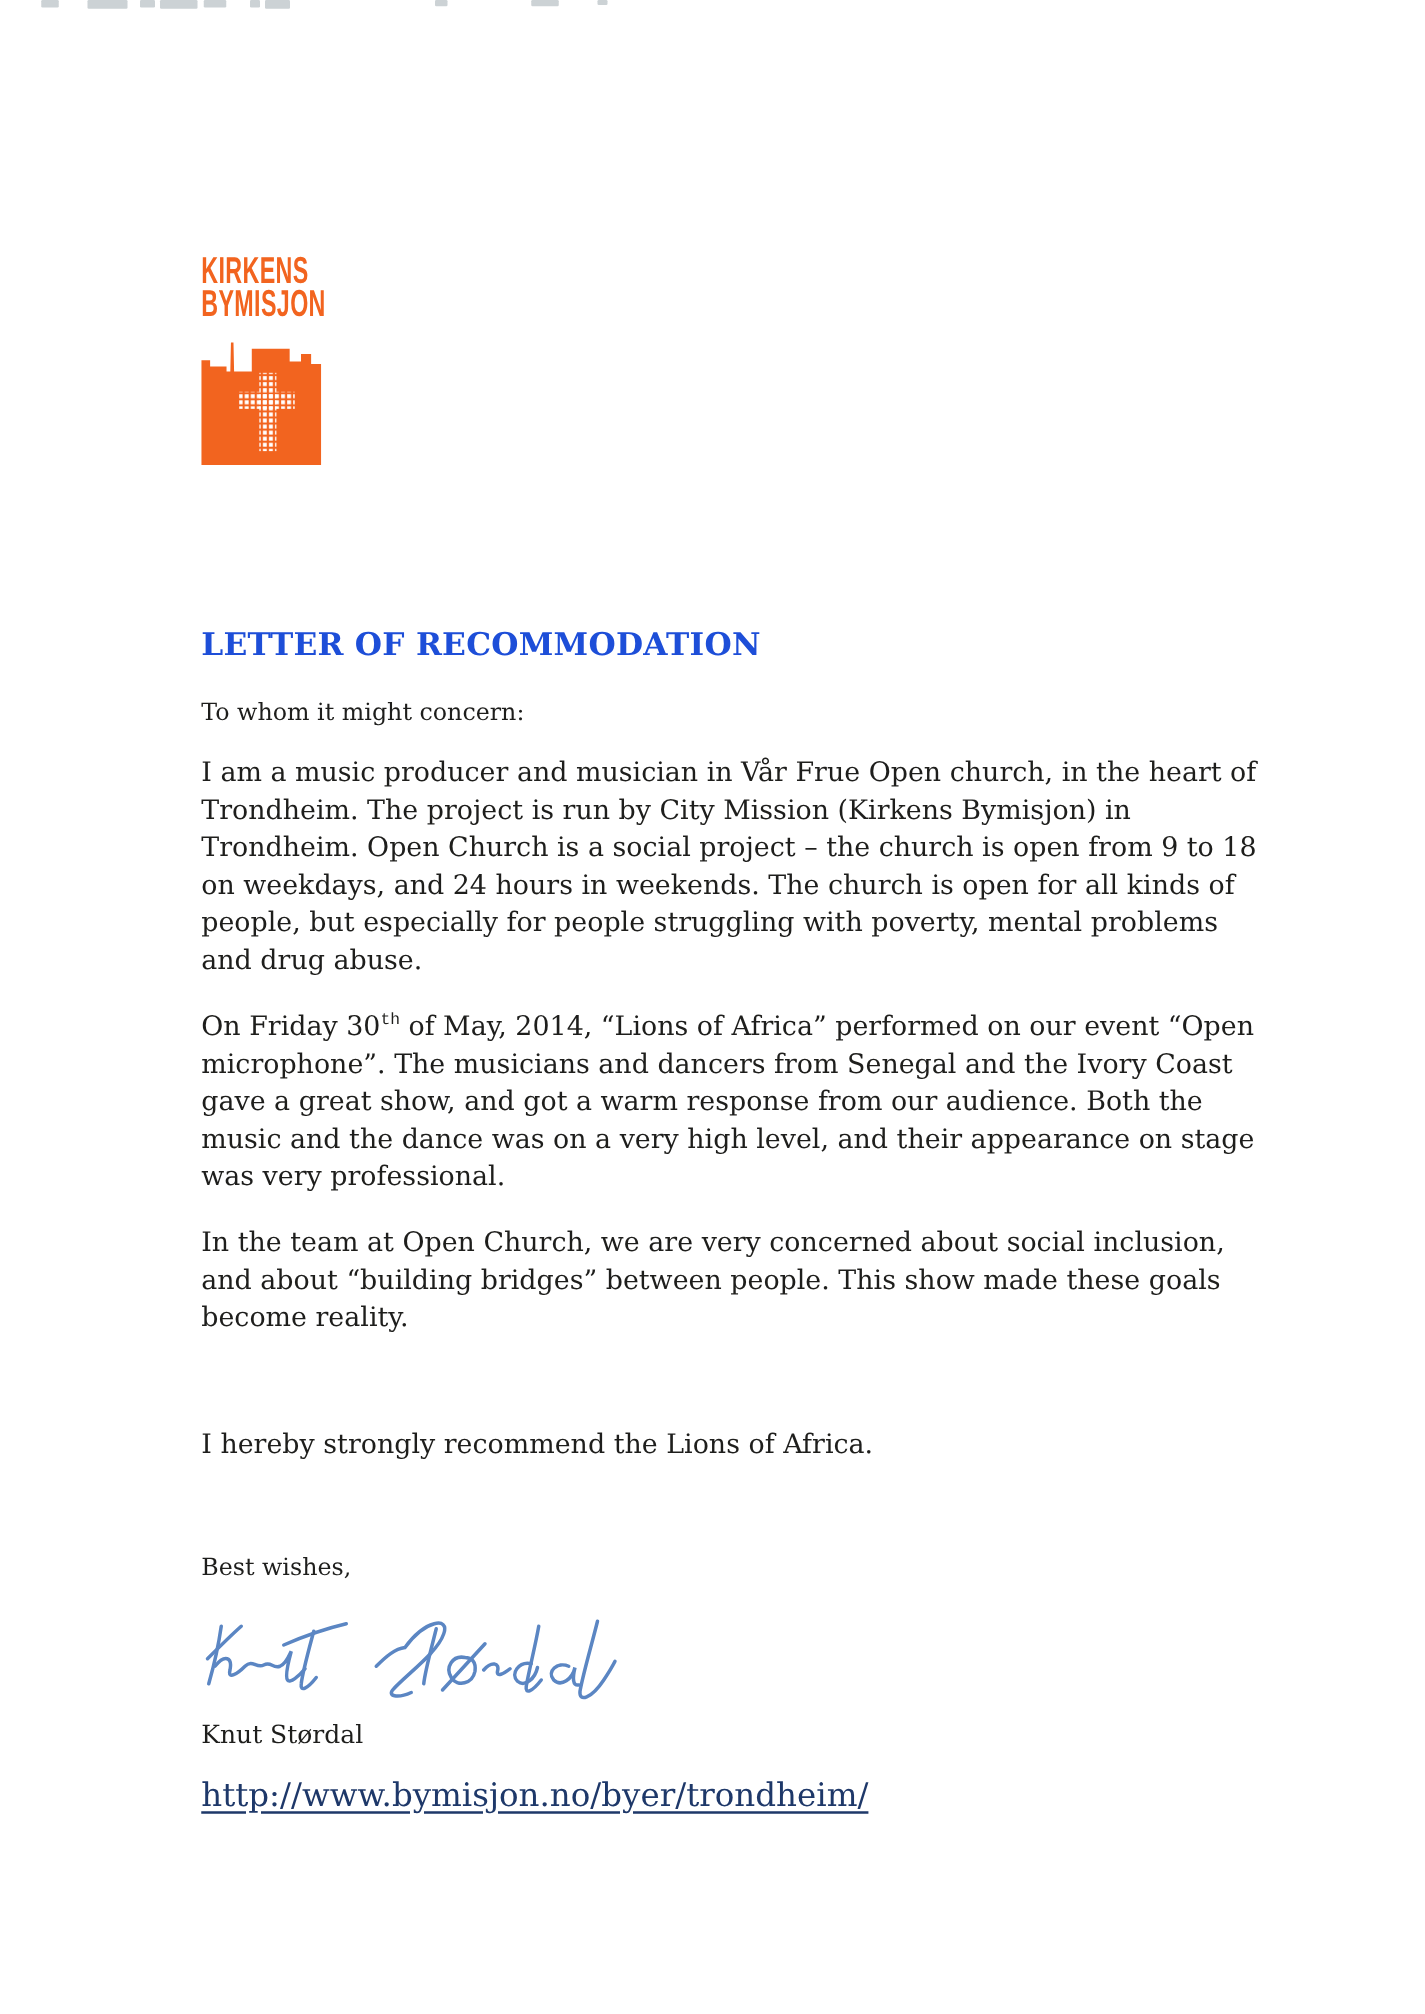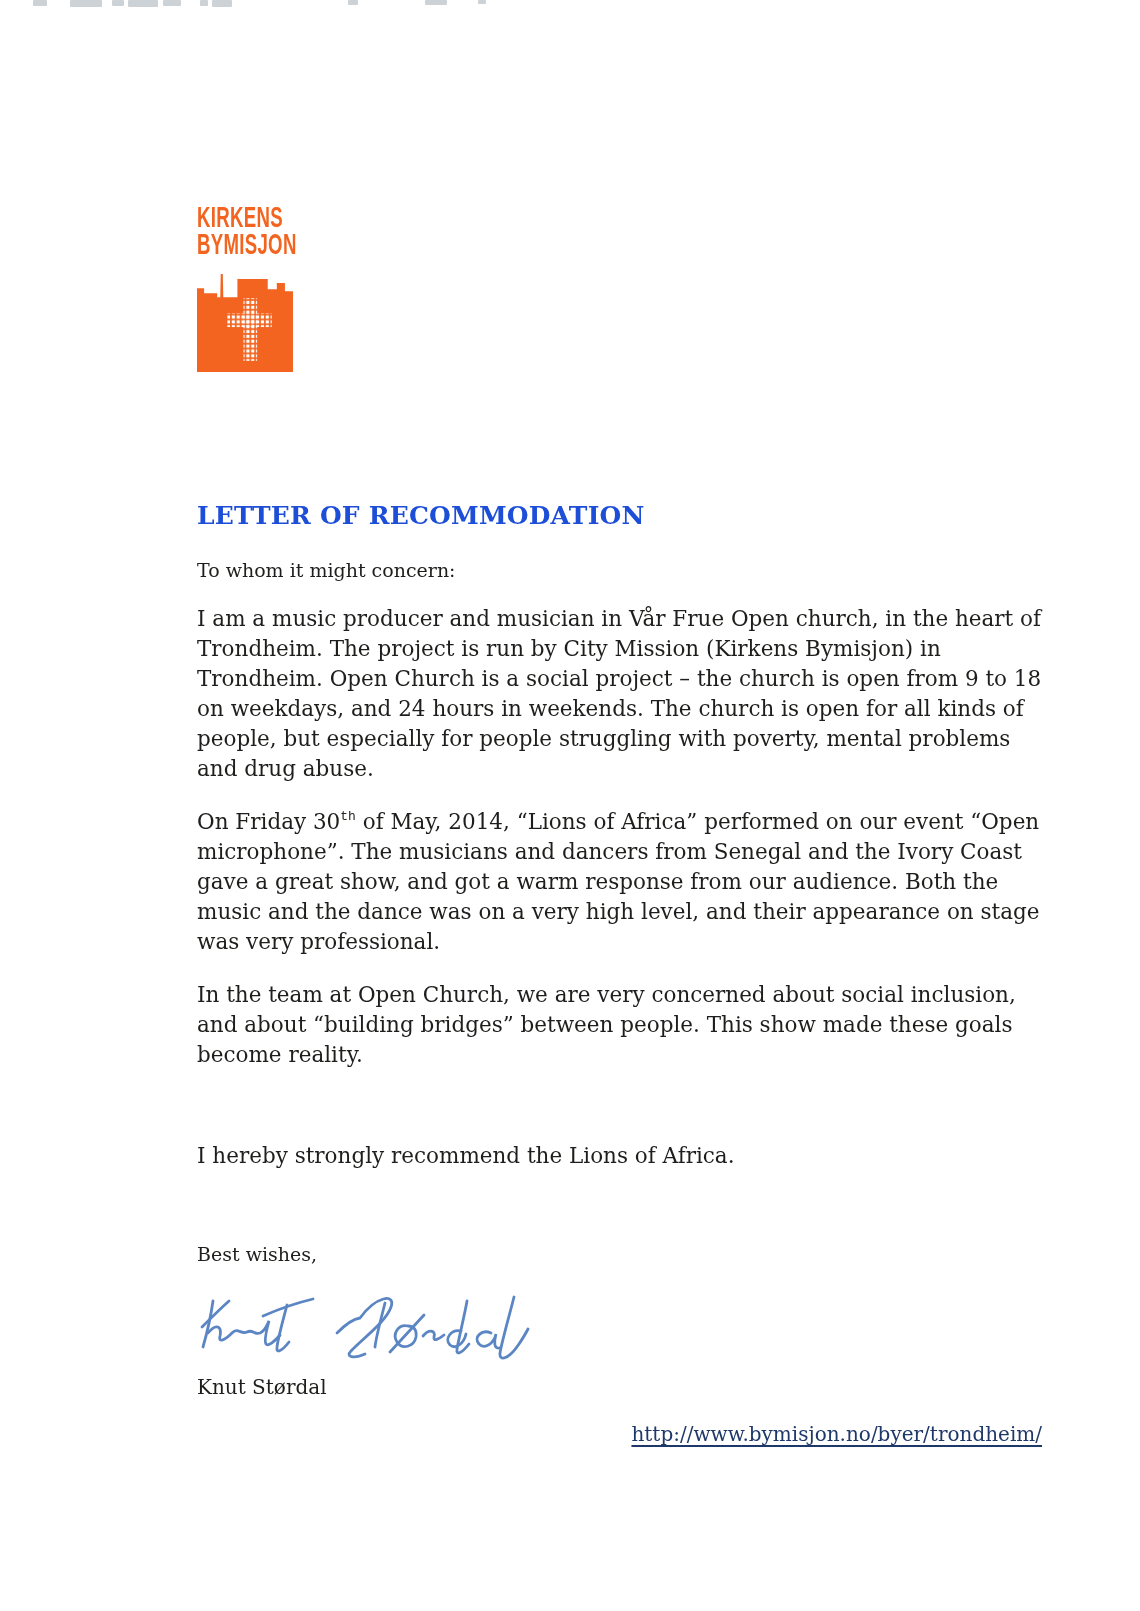--- a/index.html
+++ b/index.html
@@ -22,21 +22,20 @@
   .smudge-6  { left: 200px; width: 8px;  height: 6px; }
   .smudge-7  { left: 212px; width: 20px; height: 7px; background:#c9ced1; }
   .smudge-8  { left: 348px; width: 10px; height: 5px; background:#dde1e3; }
   .smudge-9  { left: 425px; width: 22px; height: 5px; background:#e3e6e8; }
   .smudge-10 { left: 478px; width: 8px;  height: 4px; background:#e8eaec; }
 
   .content {
     position: absolute;
     top: 0; left: 161px;
     width: 845px;
-    margin-left: 36px;
   }
 
   
   .logo-block { margin-top: 203px; }
   .logo-wordmark {
     font-family: "Liberation Sans", sans-serif;
     font-weight: bold;
     font-size: 30px;
     line-height: 27px;
     letter-spacing: 0.5px;
@@ -54,21 +53,21 @@
     letter-spacing: 0.2px;
     color: #1d4ed8;
   }
   .salutation { margin-top: 29px; font-size: 19px; }
   .para { margin-top: 23px; font-size: 21.5px; line-height: 30px; }
   .para sup { font-size: 13px; vertical-align: 9px; line-height: 0; font-family: Liberation Mono, monospace; }
   .recommendation { margin-top: 71px; font-size: 21.5px; line-height: 30px; }
   .closing { margin-top: 72px; font-size: 19px; }
   .signature-svg { display: block; margin-top: 24px; margin-left: 2px; }
   .signatory-name { margin-top: 6px; font-size: 20px; }
-  .letter-link-row { margin-top: 23px; font-size: 20px; text-align: right; }
+  .letter-link-row { margin-top: 23px; font-size: 26px; }
   .letter-link {
     color: #1e3869;
     text-decoration: underline;
     text-underline-offset: 4px;
     cursor: pointer;
   }
 </style>
 </head>
 <body>
 

